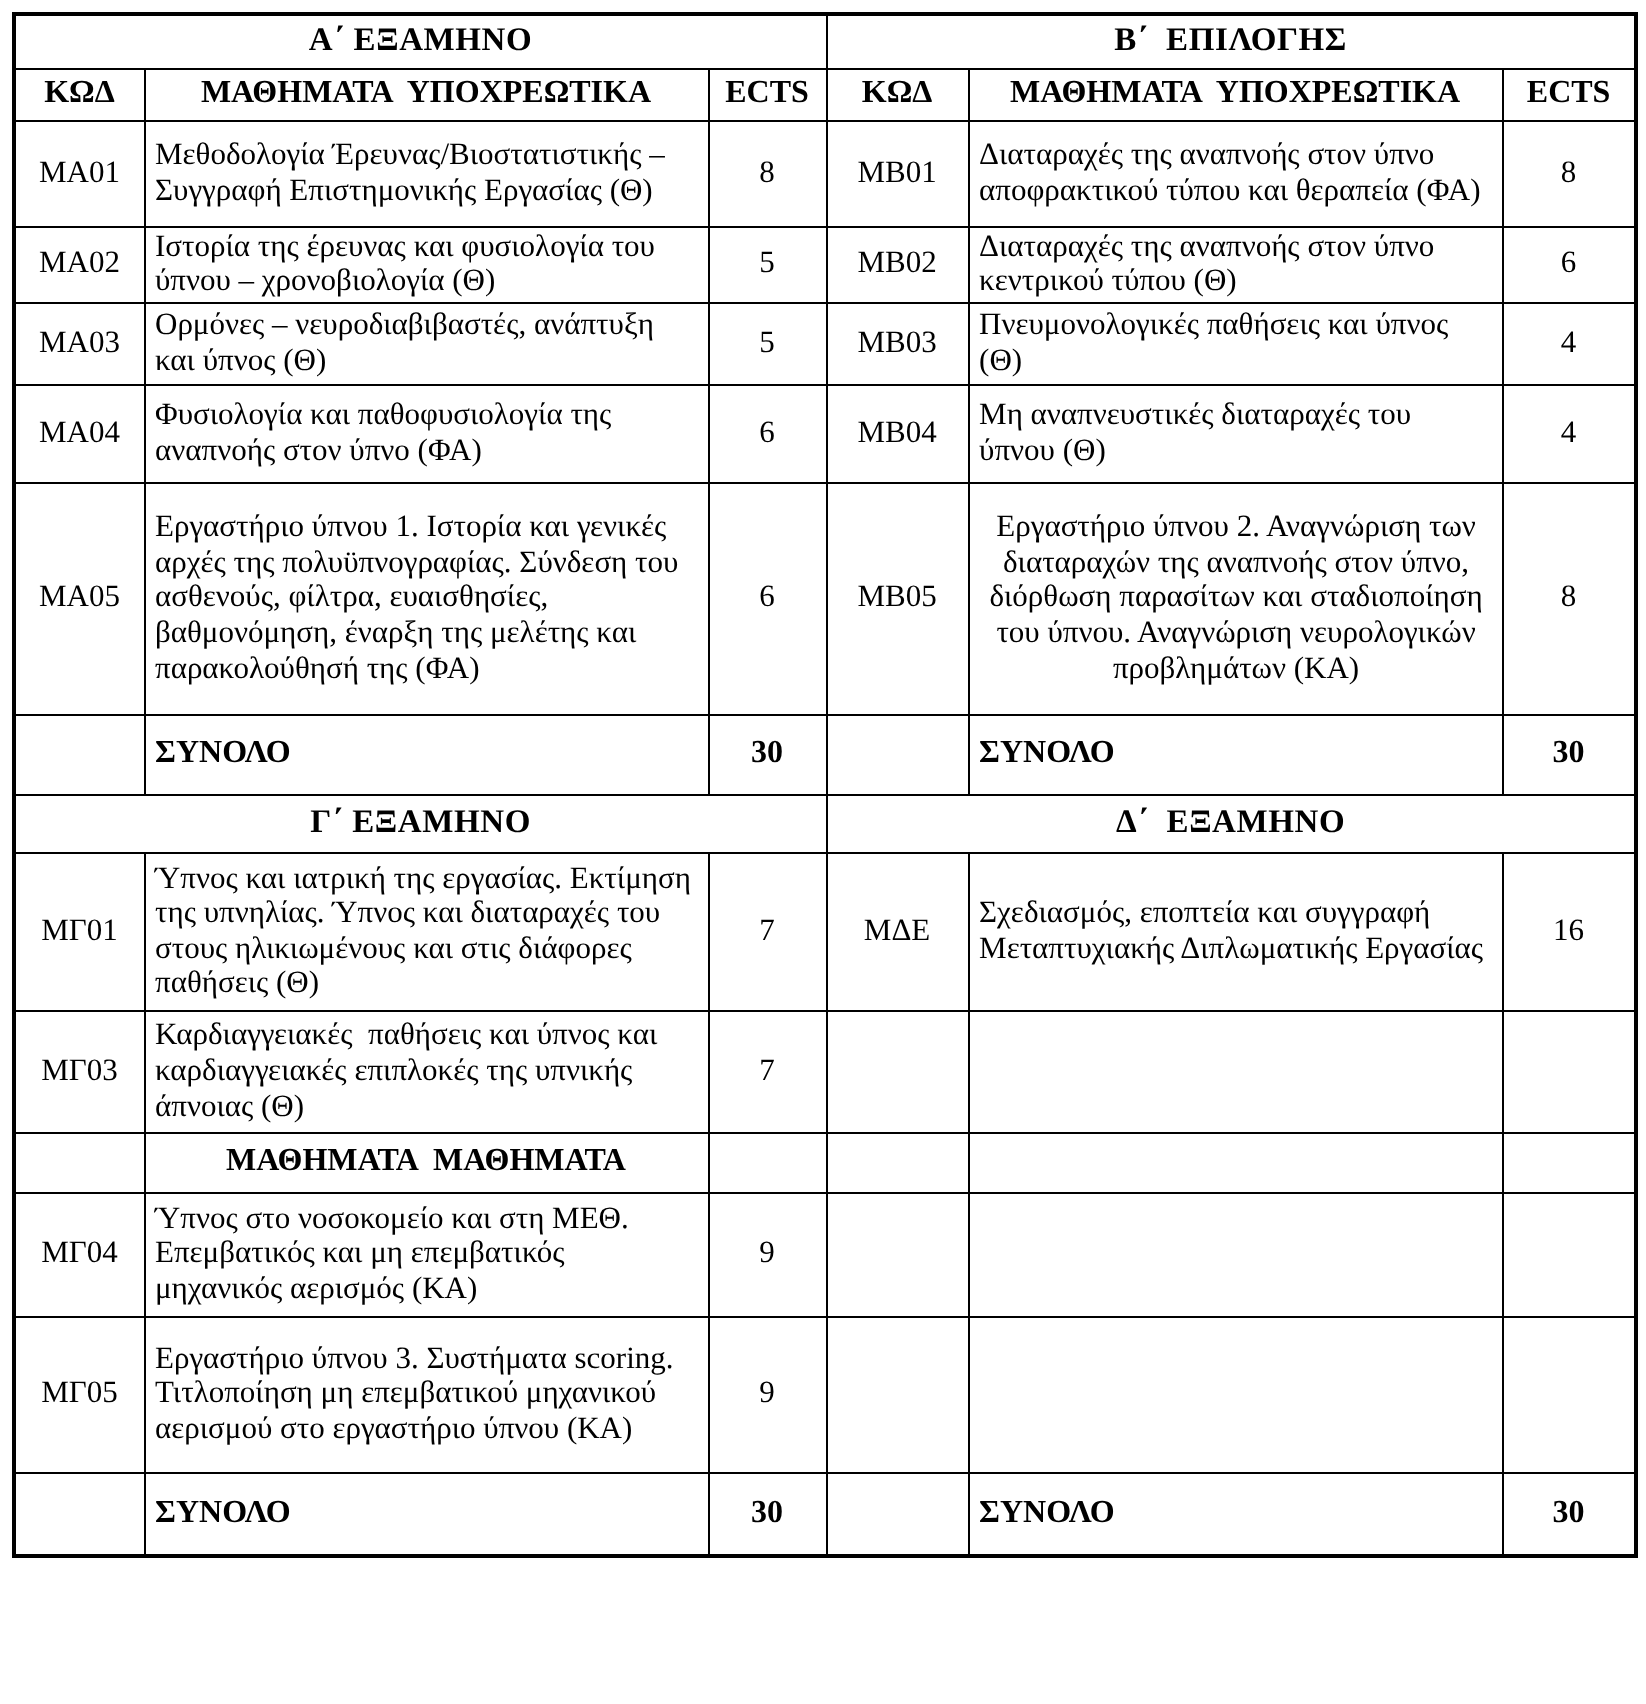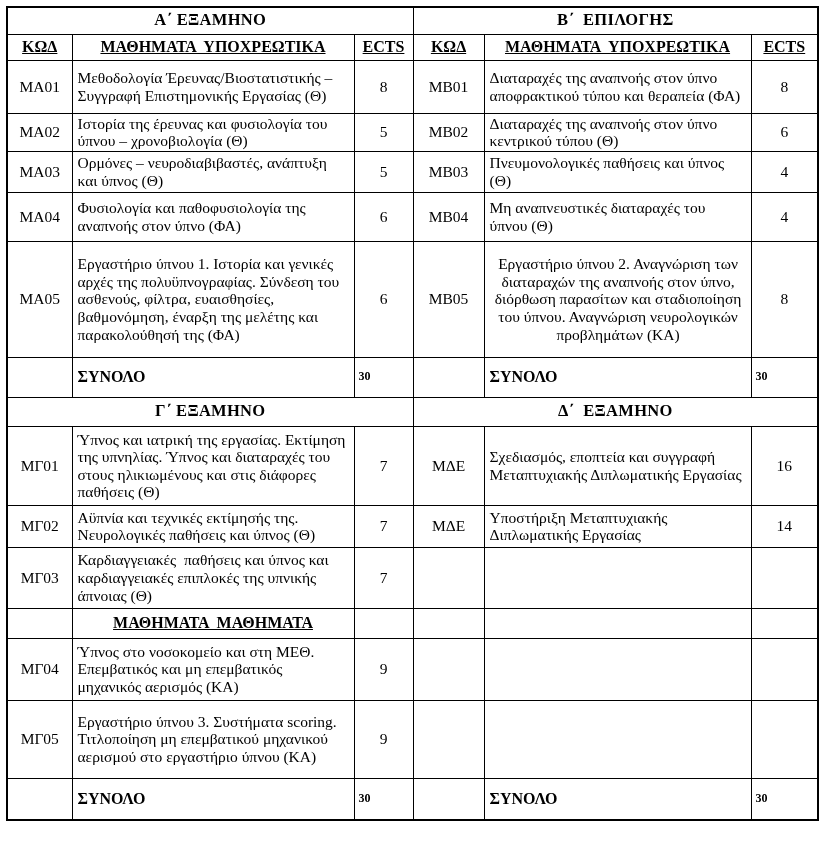--- a/index.html
+++ b/index.html
@@ -31,29 +31,28 @@
     font-weight: bold;
     text-align: center;
     font-size: 16.5px;
     letter-spacing: 0.3px;
     font-family: Liberation Serif, serif;
   }
   .col-header {
     font-weight: bold;
     text-align: center;
     font-size: 16px;
-    text-decoration: underline;
   }
   .code  { text-align: center; }
   .ects  { text-align: center; }
   .desc  { text-align: left; padding-left: 5px; margin-top: 27px; }
   .center{ text-align: center; }
   .italic{ font-style: italic; }
   .total-label { font-weight: bold; font-size: 16px; }
-  .total-val   { font-weight: bold; font-size: 12px; text-align: left; }
+  .total-val   { font-weight: bold; font-size: 16px; text-align: center; }
 </style>
 </head>
 <body>
 
 <div class="page">
   <table class="curriculum">
     <colgroup>
       <col style="width:65px">
         <col style="width:282px">
         <col style="width:59px">
@@ -138,28 +137,20 @@
 
       <tr style="height:79px">
         <td class="code">ΜΓ01</td>
         <td class="desc">Ύπνος και ιατρική της εργασίας. Εκτίμηση της υπνηλίας. Ύπνος και διαταραχές του στους ηλικιωμένους και στις διάφορες παθήσεις (Θ)</td>
         <td class="ects">7</td>
         <td class="code">ΜΔΕ</td>
         <td class="desc">Σχεδιασμός, εποπτεία και συγγραφή Μεταπτυχιακής Διπλωματικής Εργασίας</td>
         <td class="ects">16</td>
       </tr>
 
-      <tr style="height:42px">
-        <td class="code">ΜΓ02</td>
-        <td class="desc">Αϋπνία και τεχνικές εκτίμησής της. Νευρολογικές παθήσεις και ύπνος (Θ)</td>
-        <td class="ects">7</td>
-        <td class="code">ΜΔΕ</td>
-        <td class="desc">Υποστήριξη Μεταπτυχιακής Διπλωματικής Εργασίας</td>
-        <td class="ects">14</td>
-      </tr>
 
       <tr style="height:61px">
         <td class="code">ΜΓ03</td>
         <td class="desc">Καρδιαγγειακές  παθήσεις και ύπνος και καρδιαγγειακές επιπλοκές της υπνικής άπνοιας (Θ)</td>
         <td class="ects">7</td>
         <td class="code"></td>
         <td class="desc"></td>
         <td class="ects"></td>
       </tr>
 

